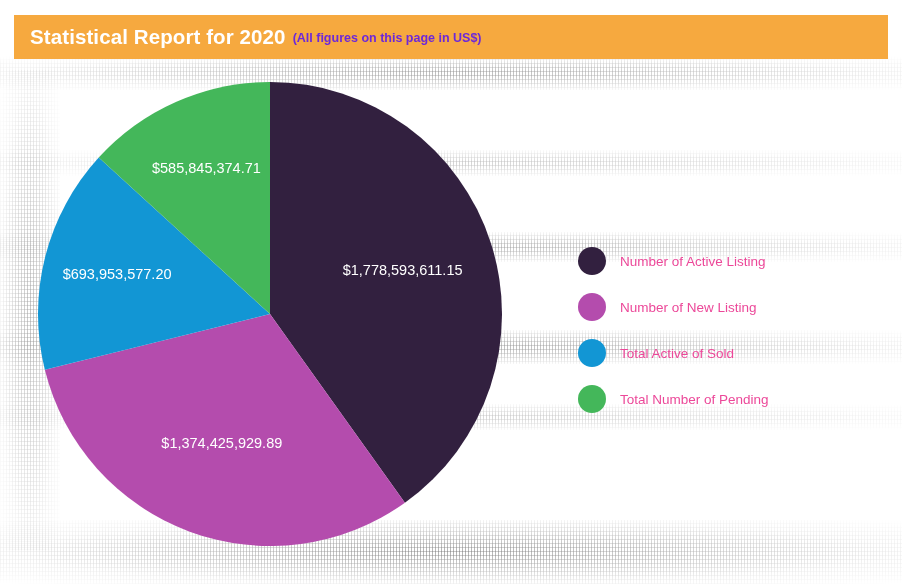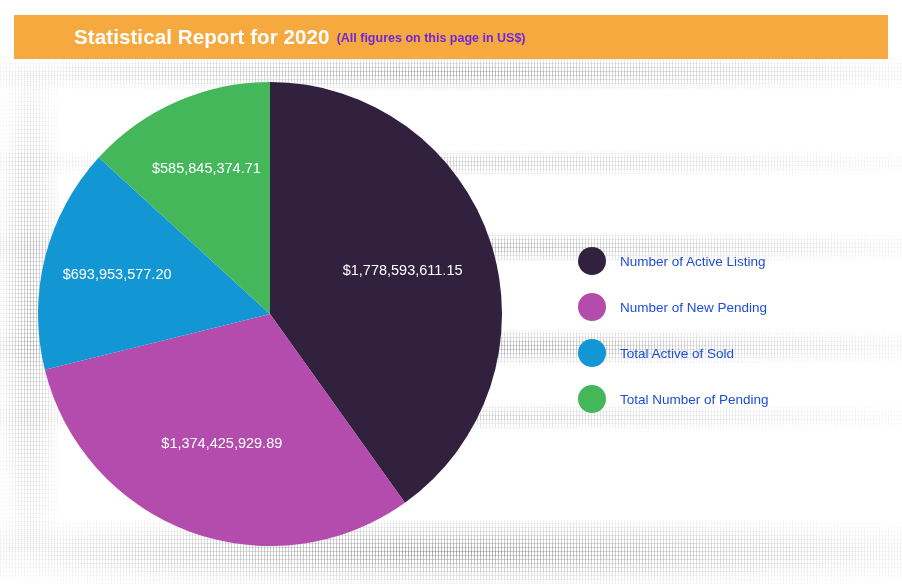--- a/index.html
+++ b/index.html
@@ -106,39 +106,39 @@
   }
   .legend-swatch {
     width: 28px;
     height: 28px;
     border-radius: 50%;
     flex: 0 0 28px;
   }
   .legend-label {
     margin-left: 14px;
     font-size: 13.5px;
-    color: #1d4ed8;
+    color: #ec4899;
     white-space: nowrap;
   }
 </style>
 </head>
 <body>
 
 <div id="page">
 
   <div class="noise-band" id="noise-top"></div>
   <div class="noise-band" id="noise-mid1"></div>
   <div class="noise-band" id="noise-mid2"></div>
   <div class="noise-band" id="noise-mid3"></div>
   <div class="noise-band" id="noise-mid4"></div>
   <div class="noise-band" id="noise-bottom"></div>
   <div class="noise-band" id="noise-left"></div>
 
   <div id="header-banner" style="background: rgb(246, 169, 63);">
-    <span id="header-title" style="color: rgb(255, 255, 255); margin-left: 44px;">Statistical Report for 2020</span>
+    <span id="header-title" style="color: rgb(255, 255, 255);">Statistical Report for 2020</span>
     <span id="header-subtitle" style="color: #6d28d9;">(All figures on this page in US$)</span>
   </div>
 
   <div id="pie-chart-wrap">
     <svg id="pie-svg" viewBox="0 0 464 464">
       <g id="pie-slices">
           <path d="M 232 232 L 232.00 0.00 A 232 232 0 0 1 366.91 420.74 Z" fill="#32203F"></path>
           <path d="M 232 232 L 366.91 420.74 A 232 232 0 0 1 6.83 287.87 Z" fill="#B44CAD"></path>
           <path d="M 232 232 L 6.83 287.87 A 232 232 0 0 1 60.74 75.50 Z" fill="#1296D4"></path>
           <path d="M 232 232 L 60.74 75.50 A 232 232 0 0 1 232.00 0.00 Z" fill="#44B75A"></path>
@@ -152,21 +152,21 @@
     </svg>
   </div>
 
   <div id="legend">
     <div class="legend-item">
       <span class="legend-swatch" style="background: rgb(50, 32, 63);"></span>
       <span class="legend-label">Number of Active Listing</span>
     </div>
     <div class="legend-item">
       <span class="legend-swatch" style="background: rgb(180, 76, 173);"></span>
-      <span class="legend-label">Number of New Pending</span>
+      <span class="legend-label">Number of New Listing</span>
     </div>
     <div class="legend-item">
       <span class="legend-swatch" style="background: rgb(18, 150, 212);"></span>
       <span class="legend-label">Total Active of Sold</span>
     </div>
     <div class="legend-item">
       <span class="legend-swatch" style="background: rgb(68, 183, 90);"></span>
       <span class="legend-label">Total Number of Pending</span>
     </div>
   </div>

